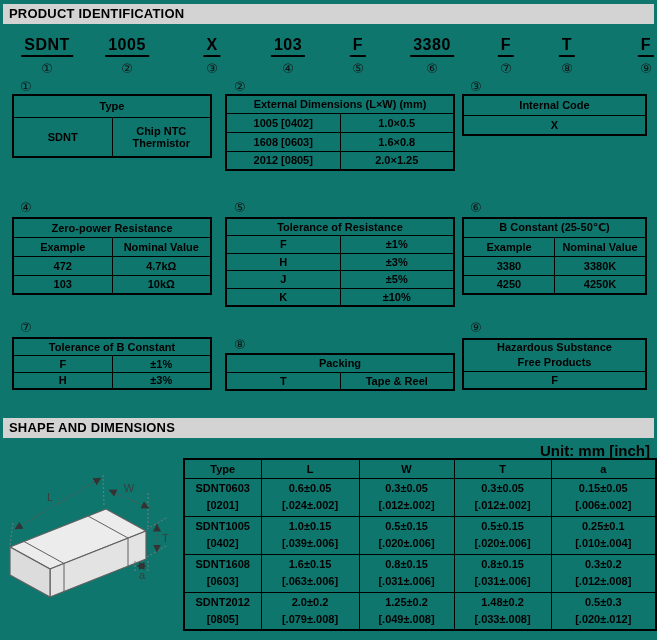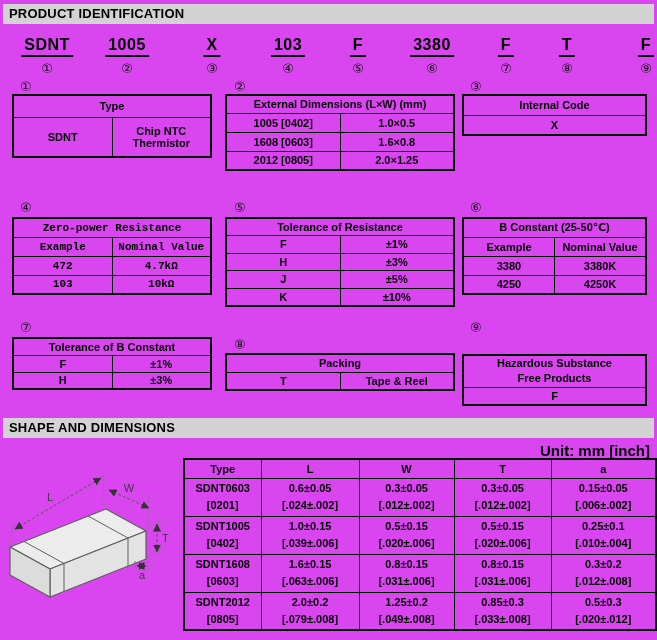--- a/index.html
+++ b/index.html
@@ -1,17 +1,17 @@
 <!DOCTYPE html>
 <html><head>
 <meta charset="utf-8">
 <style>
   html,body { margin:0; padding:0; background:#fff; }
   .page {
-    position:relative; width:657px; height:640px; background:#d946ef;
+    position:relative; width:657px; height:640px; background:#0f766e;
     font-family:"Liberation Sans","DejaVu Sans",sans-serif; font-weight:bold; color:#000;
     overflow:hidden;
   }
   .secbar {
     position:absolute; left:3px; width:651px; height:20px;
     background:#d3d3d3; font-size:13px; line-height:20px; padding-left:6px;
     box-sizing:border-box; letter-spacing:0.2px;
   }
   #bar1 { top:4px; }
   #bar2 { top:418px; }
@@ -37,31 +37,31 @@
   table.tbl, .tbl th, .tbl td { border:1px solid #000; }
   table.tbl { border-width:2px; }
   .tbl th, .tbl td { text-align:center; vertical-align:middle; padding:0; font-weight:bold; }
 
   #t1 { left:12px;  top:94px;  width:200px; }
   #t1 .r-head{height:22px} #t1 .r-body{height:40px} #t1 .c1{width:66px}
   #t2 { left:225px; top:94px;  width:230px;border-radius:15px; }
   #t2 tr{height:19px} #t2 .r-head{height:18px} #t2 .c1{width:90px}
   #t3 { left:462px; top:94px;  width:185px; }
   #t3 tr{height:20px}
-  #t4 { left:12px;  top:217px; width:200px;font-family:Liberation Mono, monospace; }
+  #t4 { left:12px;  top:217px; width:200px; }
   #t4 tr{height:19px} #t4 .c1{width:66px}
   #t5 { left:225px; top:217px; width:230px; }
   #t5 tr{height:17.5px} #t5 .c1{width:88px}
   #t6 { left:462px; top:217px; width:185px; }
   #t6 tr{height:19px} #t6 .c1{width:64px}
   #t7 { left:12px;  top:337px; width:200px; }
   #t7 tr{height:17px} #t7 .c1{width:66px}
   #t8 { left:225px; top:353px; width:230px; }
   #t8 tr{height:18px} #t8 .c1{width:88px}
-  #t9 { left:462px; top:354px; width:185px; }
+  #t9 { left:462px; top:338px; width:185px; }
   #t9 .r-head{height:32px} #t9 .r-body{height:18px}
   #t9 .two-line div{line-height:15px}
 
   
   #unitnote { position:absolute; right:7px; top:442px; font-size:15px; }
   #diagram  { position:absolute; left:2px; top:465px; }
   #dimtbl   { left:183px; top:458px; width:472px; }
   #dimtbl .r-head{height:19px}
   #dimtbl .r-body{height:38px}
   #dimtbl td div{line-height:17px}
@@ -416,21 +416,21 @@
           </td>
       <td>
             <div>2.0±0.2</div>
             <div>[.079±.008]</div>
           </td>
       <td>
             <div>1.25±0.2</div>
             <div>[.049±.008]</div>
           </td>
       <td>
-            <div>0.85±0.3</div>
+            <div>1.48±0.2</div>
             <div>[.033±.008]</div>
           </td>
       <td>
             <div>0.5±0.3</div>
             <div>[.020±.012]</div>
           </td>
     </tr>
   </tbody>
     </table>
 

